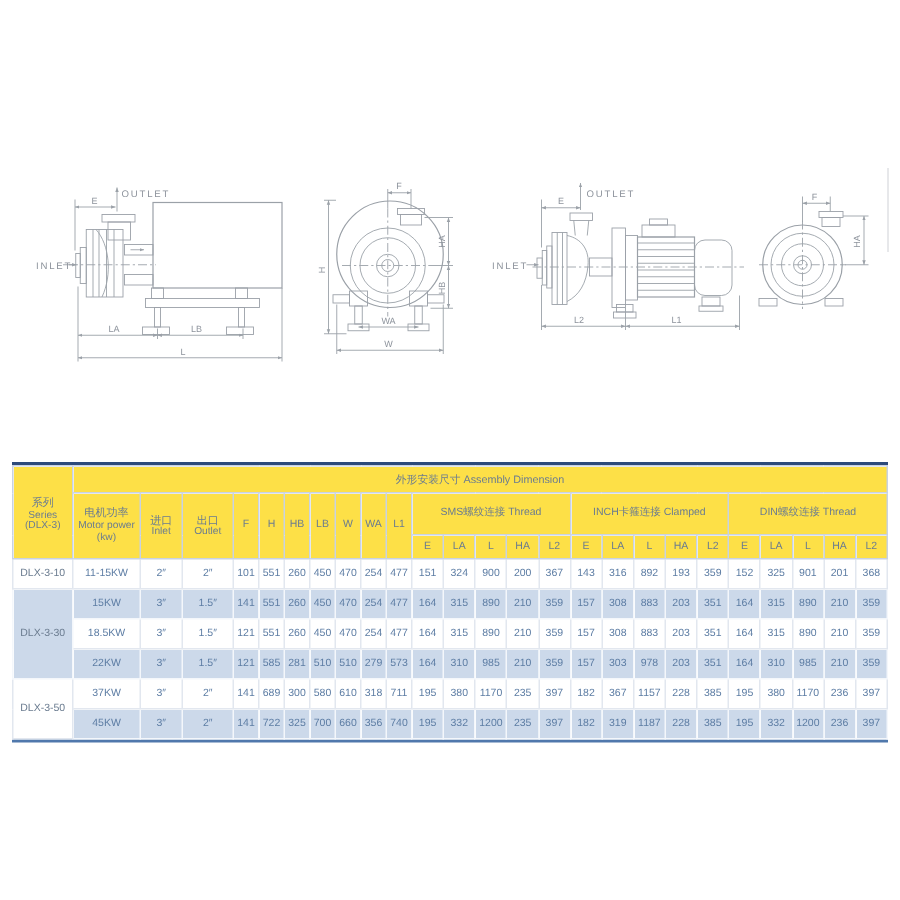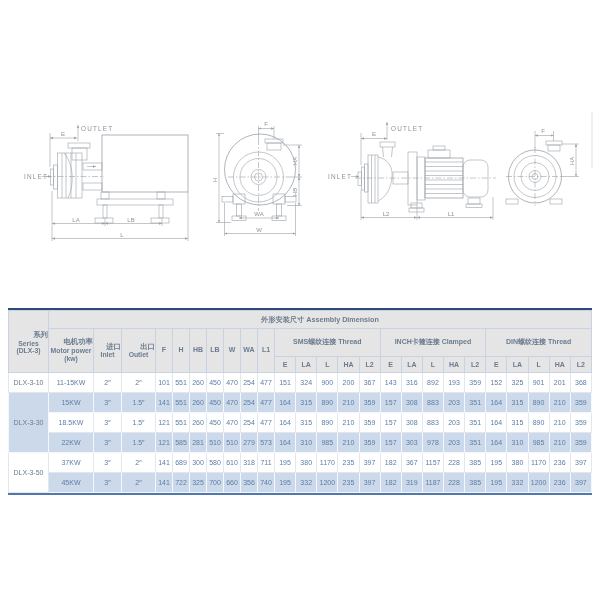--- a/index.html
+++ b/index.html
@@ -9,29 +9,29 @@
   #drawings{position:absolute;left:0;top:95px;width:600px;height:160px;}
   svg text{fill:#8d939c;font-family:"Liberation Sans","DejaVu Sans",sans-serif;}
   .dimlab{font-size:6px;}
   .biglab{font-size:6.4px;letter-spacing:1.2px;}
   
   #tablewrap{position:absolute;left:8px;top:308px;width:584px;
              border-top:2px solid #2d4a7a;border-bottom:2px solid #5078ac;}
   table{width:100%;border-collapse:collapse;table-layout:fixed;}
   th,td{font-size:7px;text-align:center;vertical-align:middle;padding:0;
         overflow:hidden;white-space:nowrap;}
-  thead th{background:#e5e5e5;color:#6b7c90;font-weight:bold;
+  thead th{background:#fde047;color:#6b7c90;font-weight:normal;
            border:1px solid #c8d2e2;}
   tr.title-row th{height:17px;font-size:7.2px;}
   tr.h2 th{height:27px;line-height:1.25;}
   tr.h3 th{height:15px;}
   tbody td{height:19px;color:#5d7da4;border:1px solid #e2e7ef;background:#fff;}
   tbody tr.stripe td{background:#ccd9ea;border-color:#f4f7fb;}
   tbody td.series-cell{background:#fff;color:#6b7c90;border-color:#e2e7ef;}
-  .cn{display:block;font-size:7.4px;text-align:right;}
+  .cn{display:block;font-size:7.4px;}
   .en{display:block;font-size:6.8px;}
 </style>
 </head>
 <body>
 
 <div id="page">
 
   <div id="drawings">
   <svg width="600" height="160" viewBox="0 0 600 160">
     <defs>

